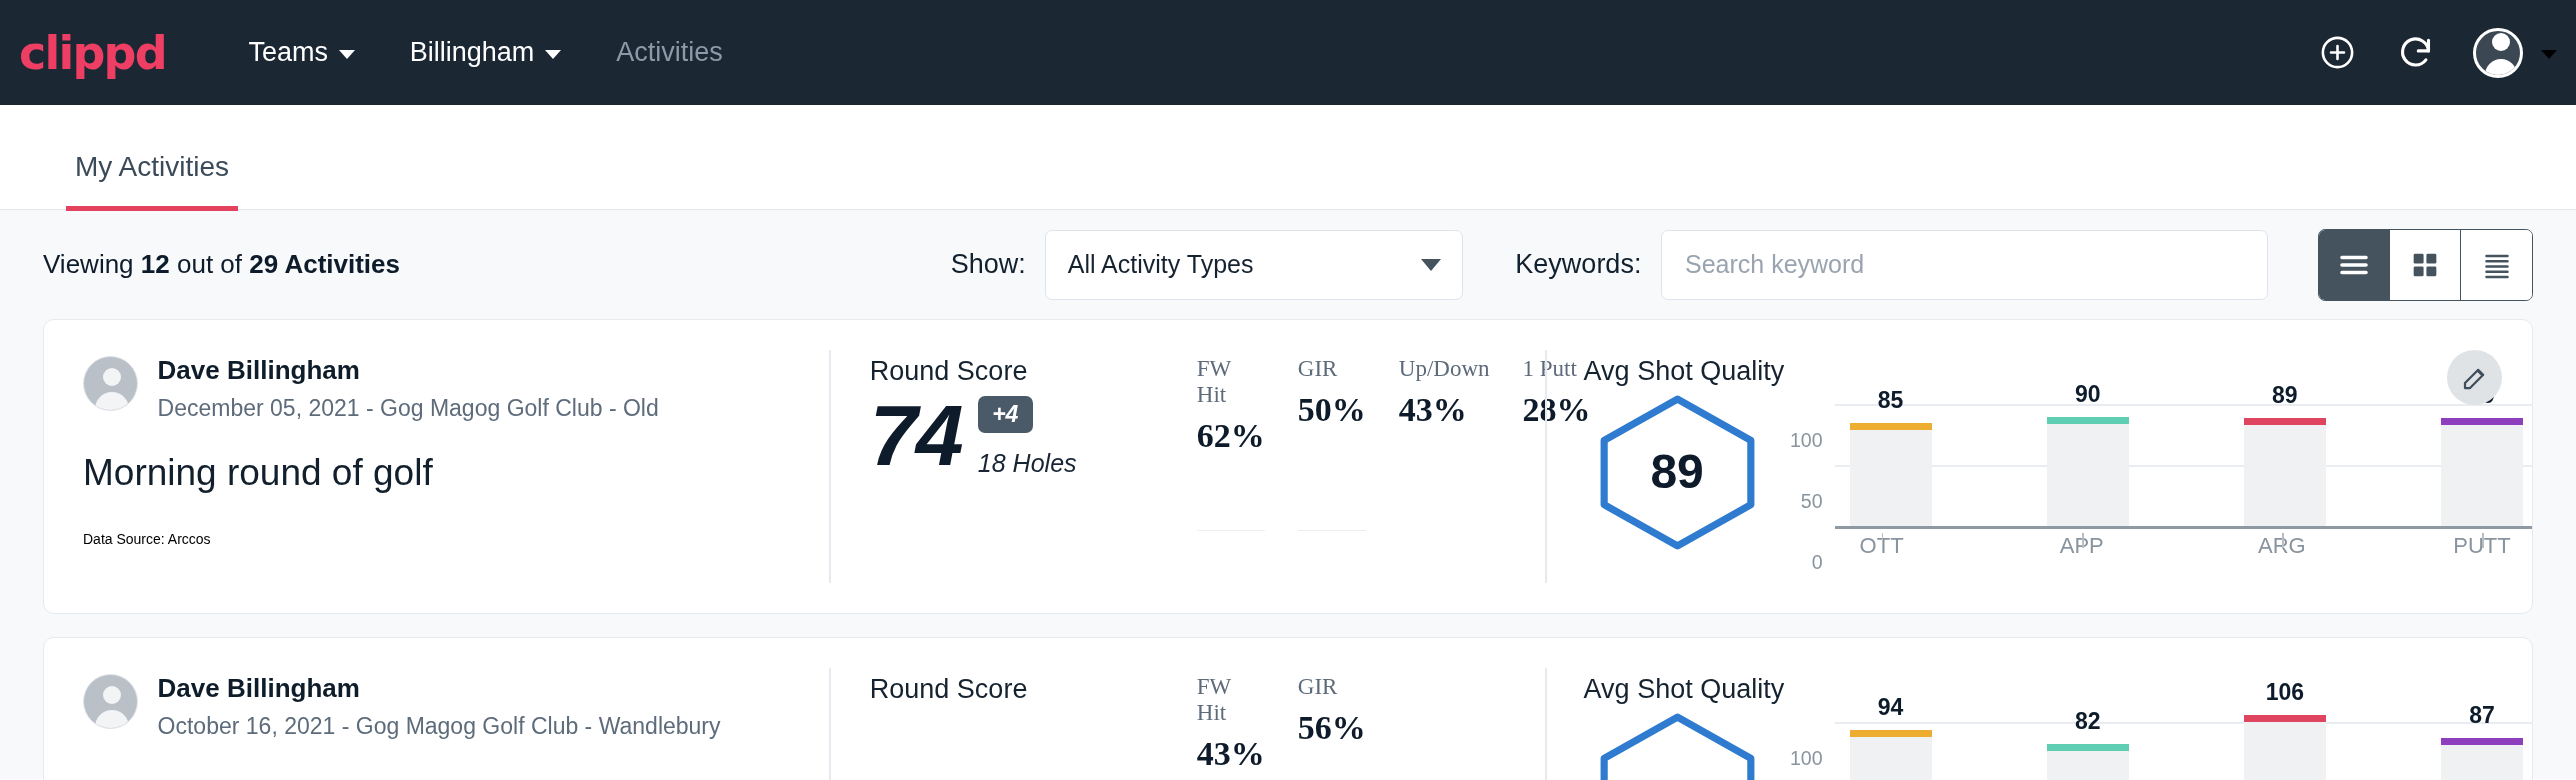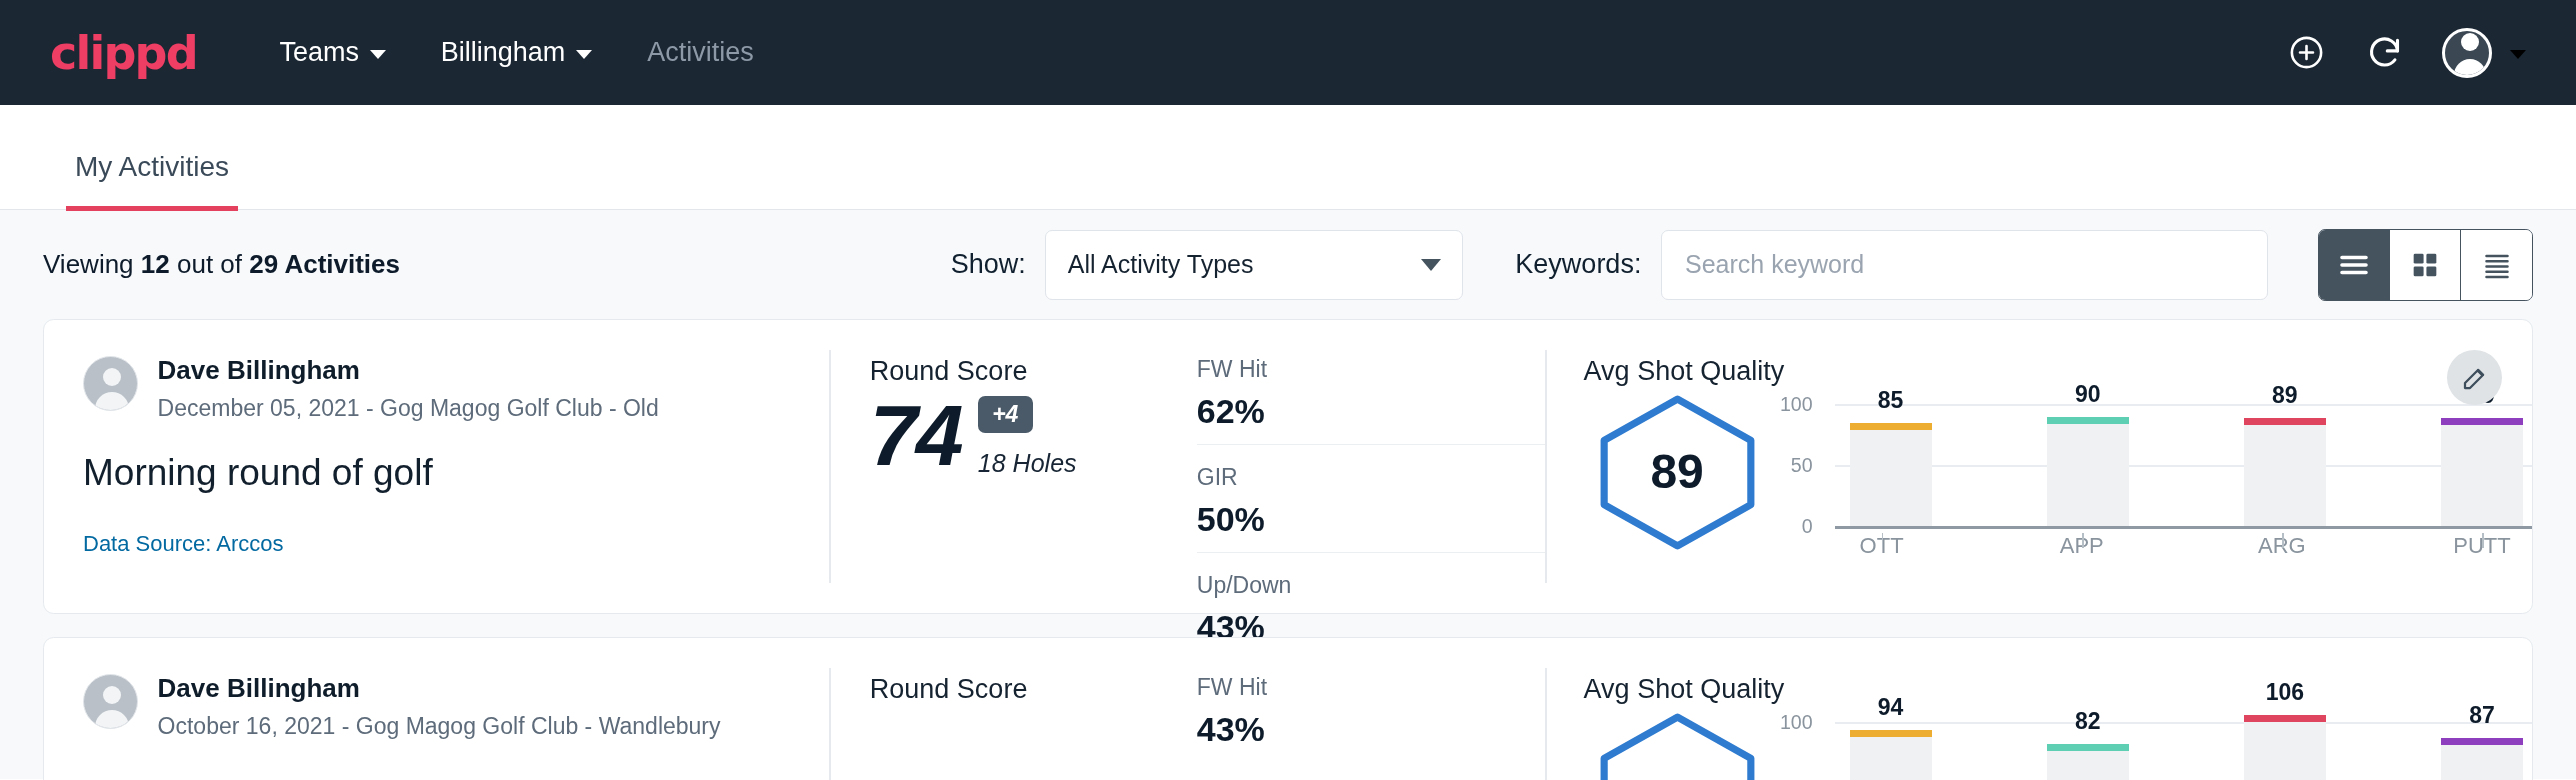--- a/index.html
+++ b/index.html
@@ -9,21 +9,21 @@
     font-family: "Liberation Sans", sans-serif;
     overflow: hidden;
   }
 
   
   .navbar {
     height: 105px;
     background: #1b2733;
     display: flex;
     align-items: center;
-    padding: 0 50px;
+    padding: 0 19px;
     position: relative;
   }
   .logo {
     font-size: 46px;
     font-weight: 700;
     color: #ee3e64;
     letter-spacing: -1.8px;
     margin-right: 79px;
     font-family: "DejaVu Sans", sans-serif;
   }
@@ -141,56 +141,56 @@
   .card-avatar {
     width: 55px; height: 55px; border-radius: 50%;
     background: #b9c0c7; border: 1.8px solid #e2e6ea;
     position: relative; overflow: hidden; flex: none;
   }
   .card-avatar .head { position:absolute; top:10.7px; left:19px; width:18px;height:18px;border-radius:50%;background:#f2f4f6;}
   .card-avatar .body { position:absolute; bottom:0; left:10.7px; width:34px;height:18px;border-radius:17px 17px 0 0;background:#f2f4f6;}
   .owner-name { font-size: 26px; font-weight: 700; color: #0f1d2b; line-height: 1.1; }
   .owner-sub { font-size: 23px; color: #5d6b7a; margin-top: 10.7px; }
   .card-title { font-size: 37px; color: #121f2d; margin-top: 30px; }
-  .card-source { font-size: 22px; color: #0369a1; margin-top: 37px; }
+  .card-source { font-size: 14px; color: #000000; margin-top: 37px; }
 
   .divider { width: 1.8px; background: #e6eaee; margin: 30px 0; }
 
   .col-score { width: 339px; padding: 36px 0 0 39px; }
   .col-heading { font-size: 27px; color: #152230; }
   .score-row { display: flex; align-items: flex-end; margin-top: 5.4px; font-style: italic; }
   .score-num { font-size: 86px; font-weight: 700; color: #0d1b2a; line-height: 1; letter-spacing: -1.8px; }
   .score-side { display:flex; flex-direction:column; align-items:flex-start; margin-left: 16px; }
   .score-badge {
     background: #4b5a68; color: #ffffff; font-size: 23px; font-weight: 700;
     border-radius: 7.1px; padding: 5.4px 14.3px; margin-bottom: 16px;
   }
   .score-holes { font-size: 25px; color: #172534; }
 
   .col-stats { width: 375px; padding: 36px 0 0 27px; display: grid;
-    grid-template-columns: 1fr; grid-template-rows: auto auto; column-gap: 20px; }
+    grid-template-columns: 1fr 1fr 1fr 1fr; grid-template-rows: auto auto; column-gap: 33px; font-family: Liberation Serif, serif; }
   .stat { padding-bottom: 12.5px; }
   .stat.bordered { border-bottom: 1.8px solid #eceff2; margin-bottom: 19.6px; }
   .stat-label { font-size: 23px; color: #5d6b7a; }
   .stat-val { font-size: 34px; font-weight: 700; color: #0d1b2a; margin-top: 9px; }
 
   .col-quality { flex: 1; padding: 36px 0 0 37px; display: flex; flex-direction: column; }
   .q-head { font-size: 27px; color: #152230; }
   .q-body { display: flex; align-items: flex-start; margin-top: 5.4px; }
   .hex-wrap { width: 187px; display:flex; align-items:center; justify-content:center; position: relative; }
   .hex-num {
     position: absolute; font-size: 48px; font-weight: 700; color: #0d1b2a;
     left:0; right:0; text-align:center; top: 52px;
   }
 
   
   .chart { flex: 1; padding-left: 9px; position: relative; }
   .chart-inner { position: relative; height: 134px; }
   .yaxis { position:absolute; left:0; top:0; width: 54px; height: 134px; }
-  .ytick { position: absolute; right: 21px; font-size: 19.6px; color: #8a949e; transform: translateY(-50%); }
+  .ytick { position: absolute; right: 11px; font-size: 19.6px; color: #8a949e; transform: translateY(-50%); margin-top: 36px; }
   .gridline { position:absolute; left: 55px; right: 0; height: 1.8px; background: #e9edf1; }
   .baseline { position:absolute; left: 55px; right: 0; height: 2.7px; background: #8f99a3; }
   .bars { position:absolute; left: 70px; right: 9px; bottom: 0; height: 134px; display:flex; justify-content: space-between; align-items: flex-end; }
   .bar-col { width: 82px; position: relative; height: 134px; display:flex; flex-direction:column; justify-content:flex-end; }
   .bar-body { background: #eff1f3; width: 100%; }
   .bar-cap { height: 7.1px; width: 100%; }
   .bar-value { position: absolute; left: 0; right: 0; text-align:center; font-size: 23px; font-weight: 700; color: #0d1b2a; }
   .xlabels { position:absolute; left: 70px; right: 9px; top: 141px; display:flex; justify-content: space-between; }
   .xlabel { width: 82px; text-align: center; font-size: 22px; color: #8a949e; }
   .xtick { position:absolute; top: 0; left: 50%; width: 1.8px; height: 14.3px; background: #b6bec6; }

